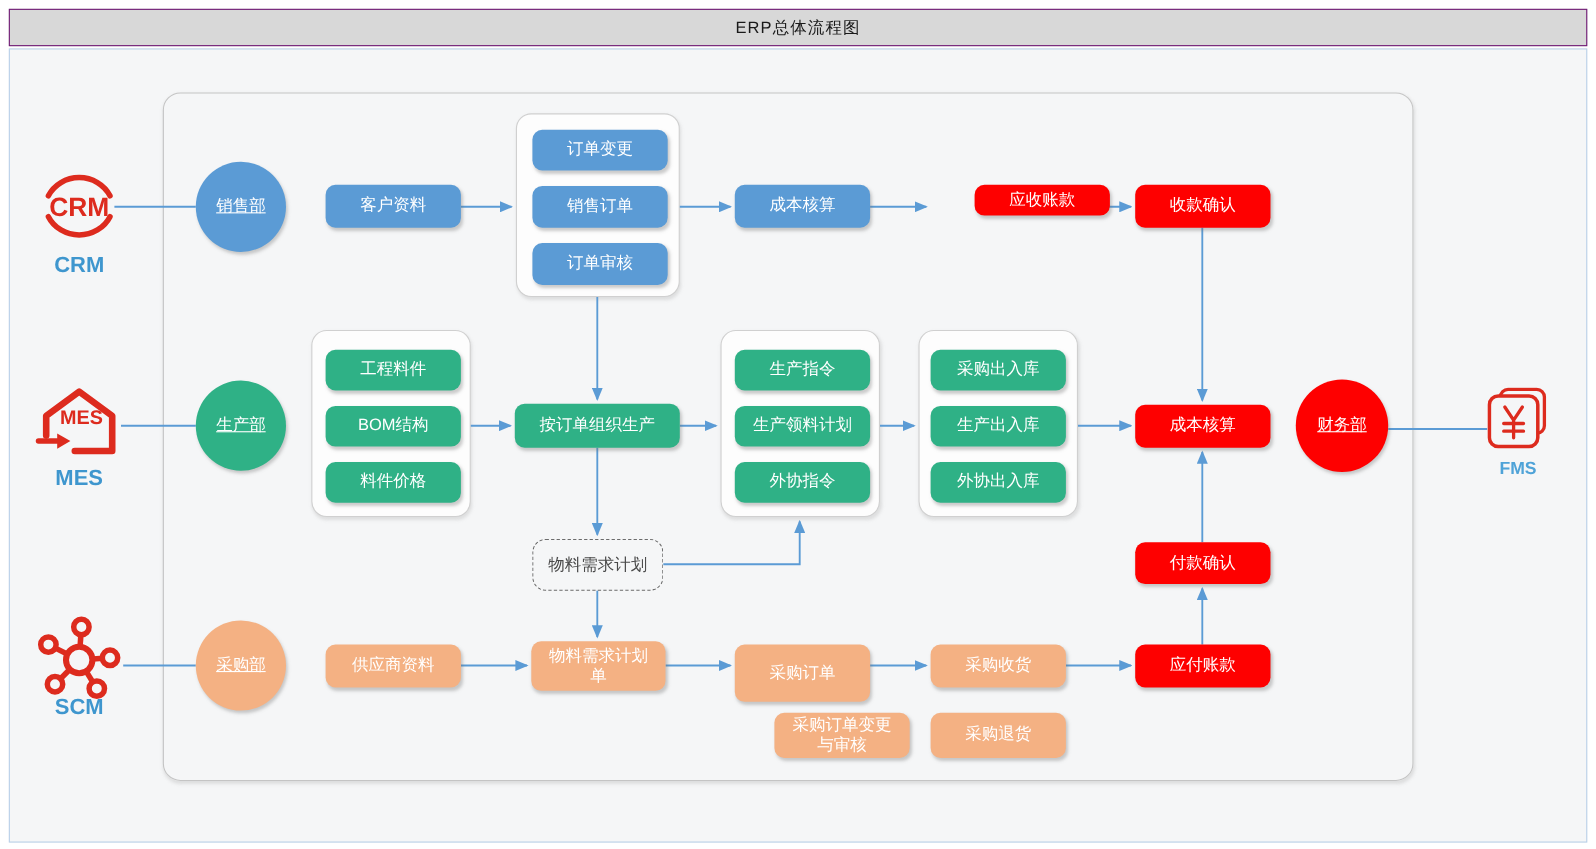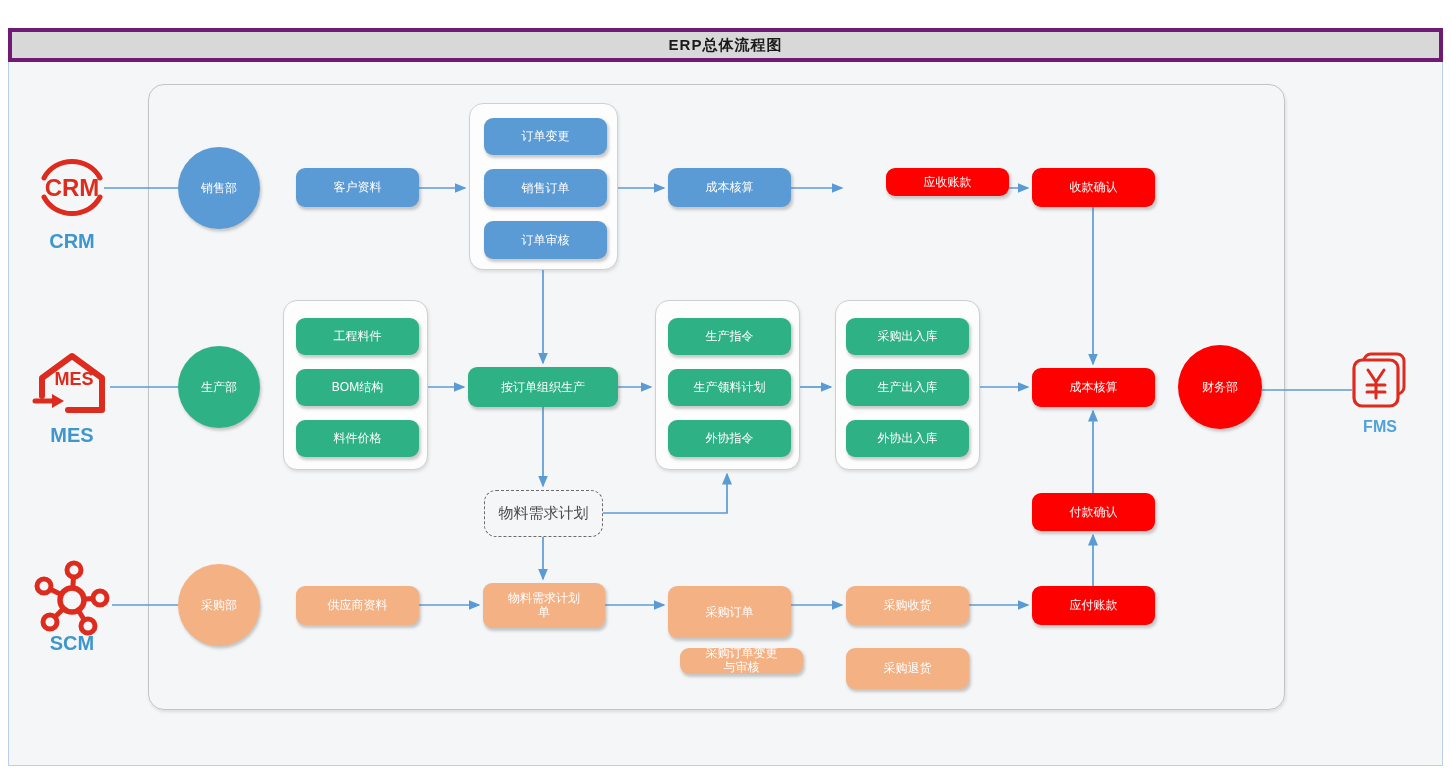--- a/index.html
+++ b/index.html
@@ -1,44 +1,44 @@
 <!DOCTYPE html>
 <html><head>
 <meta charset="utf-8">
 <style>
   * { margin:0; padding:0; box-sizing:border-box; }
   html,body { background:#ffffff; font-family:"Liberation Sans","DejaVu Sans",sans-serif; }
   #canvas { position:relative; width:1451px; height:772px; background:#ffffff; overflow:hidden; }
 
-  .title-bar { position:absolute; left:8px; top:28px; width:1435px; height:34px;
-    background:#d8d8d8; border:4px solid #701a75; z-index:4;
+  .title-bar { position:absolute; left:8px; top:8px; width:1435px; height:34px;
+    background:#d8d8d8; border:1px solid #701a75; z-index:4;
     display:flex; align-items:center; justify-content:center;
-    font-size:15px; font-weight:bold; color:#1a1a1a; letter-spacing:1px; }
+    font-size:15px; font-weight:normal; color:#1a1a1a; letter-spacing:1px; }
 
   .content-panel { position:absolute; left:8px; top:44px; width:1435px; height:722px;
     background:#f5f6f7; border:1px solid #b9d0e8; z-index:0; }
 
   .inner-container { position:absolute; left:148px; top:84px; width:1137px; height:626px;
     border:1.6px solid #c4c4c4; border-radius:16px; z-index:1;
     box-shadow:1px 2px 3px rgba(150,150,150,.25); }
 
   .group { position:absolute; background:#fdfdfd; border:1.5px solid #d0d0d0;
     border-radius:14px; box-shadow:1px 2px 3px rgba(150,150,150,.25); z-index:1; }
 
   #connectors { position:absolute; left:0; top:0; width:1451px; height:772px; z-index:2; }
 
-  .node { position:absolute; border-radius:9px; color:#fff; font-size:12px;
+  .node { position:absolute; border-radius:9px; color:#fff; font-size:15px;
     display:flex; align-items:center; justify-content:center; text-align:center;
     white-space:pre-line; line-height:1.25; z-index:3;
     box-shadow:1.5px 2.5px 3px rgba(110,110,110,.35); }
   .blue   { background:#5b9bd5; }
   .green  { background:#2fb186; }
   .orange { background:#f4b183; }
   .red    { background:#fe0000; }
-  .circle { border-radius:50%; }
+  .circle { border-radius:50%;text-decoration:underline; }
 
   .dashed-node { position:absolute; border:1.6px dashed #6b6b6b; border-radius:12px;
     background:transparent; color:#4a4a4a; font-size:15px; z-index:3;
     display:flex; align-items:center; justify-content:center; text-align:center; }
 
   .sys-label { position:absolute; color:#3e96ce; font-weight:bold; font-size:20px;
     width:80px; text-align:center; z-index:3; }
   .sys-label.small { font-size:16px; color:#4fa3d8; width:56px; }
 
   .sys-icon { position:absolute; z-index:3; }
@@ -160,17 +160,17 @@
   <div class="sys-label" style="left:32px;top:632px">SCM</div>
 
   <div class="node circle orange" style="left:178px;top:564px;width:82px;height:82px">采购部</div>
   <div class="node orange" style="left:296px;top:586px;width:123px;height:39px">供应商资料</div>
   <div class="node orange" style="left:483px;top:583px;width:122px;height:45px;line-height:1.15">物料需求计划
 单</div>
   <div class="node orange" style="left:668px;top:586px;width:123px;height:52px">采购订单</div>
   <div class="node orange" style="left:846px;top:586px;width:123px;height:39px">采购收货</div>
   <div class="node red" style="left:1032px;top:586px;width:123px;height:39px">应付账款</div>
   <div class="node red" style="left:1032px;top:493px;width:123px;height:38px">付款确认</div>
-  <div class="node orange" style="left:680px;top:648px;width:123px;height:26px;line-height:1.15">采购订单变更
+  <div class="node orange" style="left:704px;top:648px;width:123px;height:41px;line-height:1.15">采购订单变更
 与审核</div>
   <div class="node orange" style="left:846px;top:648px;width:123px;height:41px">采购退货</div>
 
 </div>
 
 </body></html>

